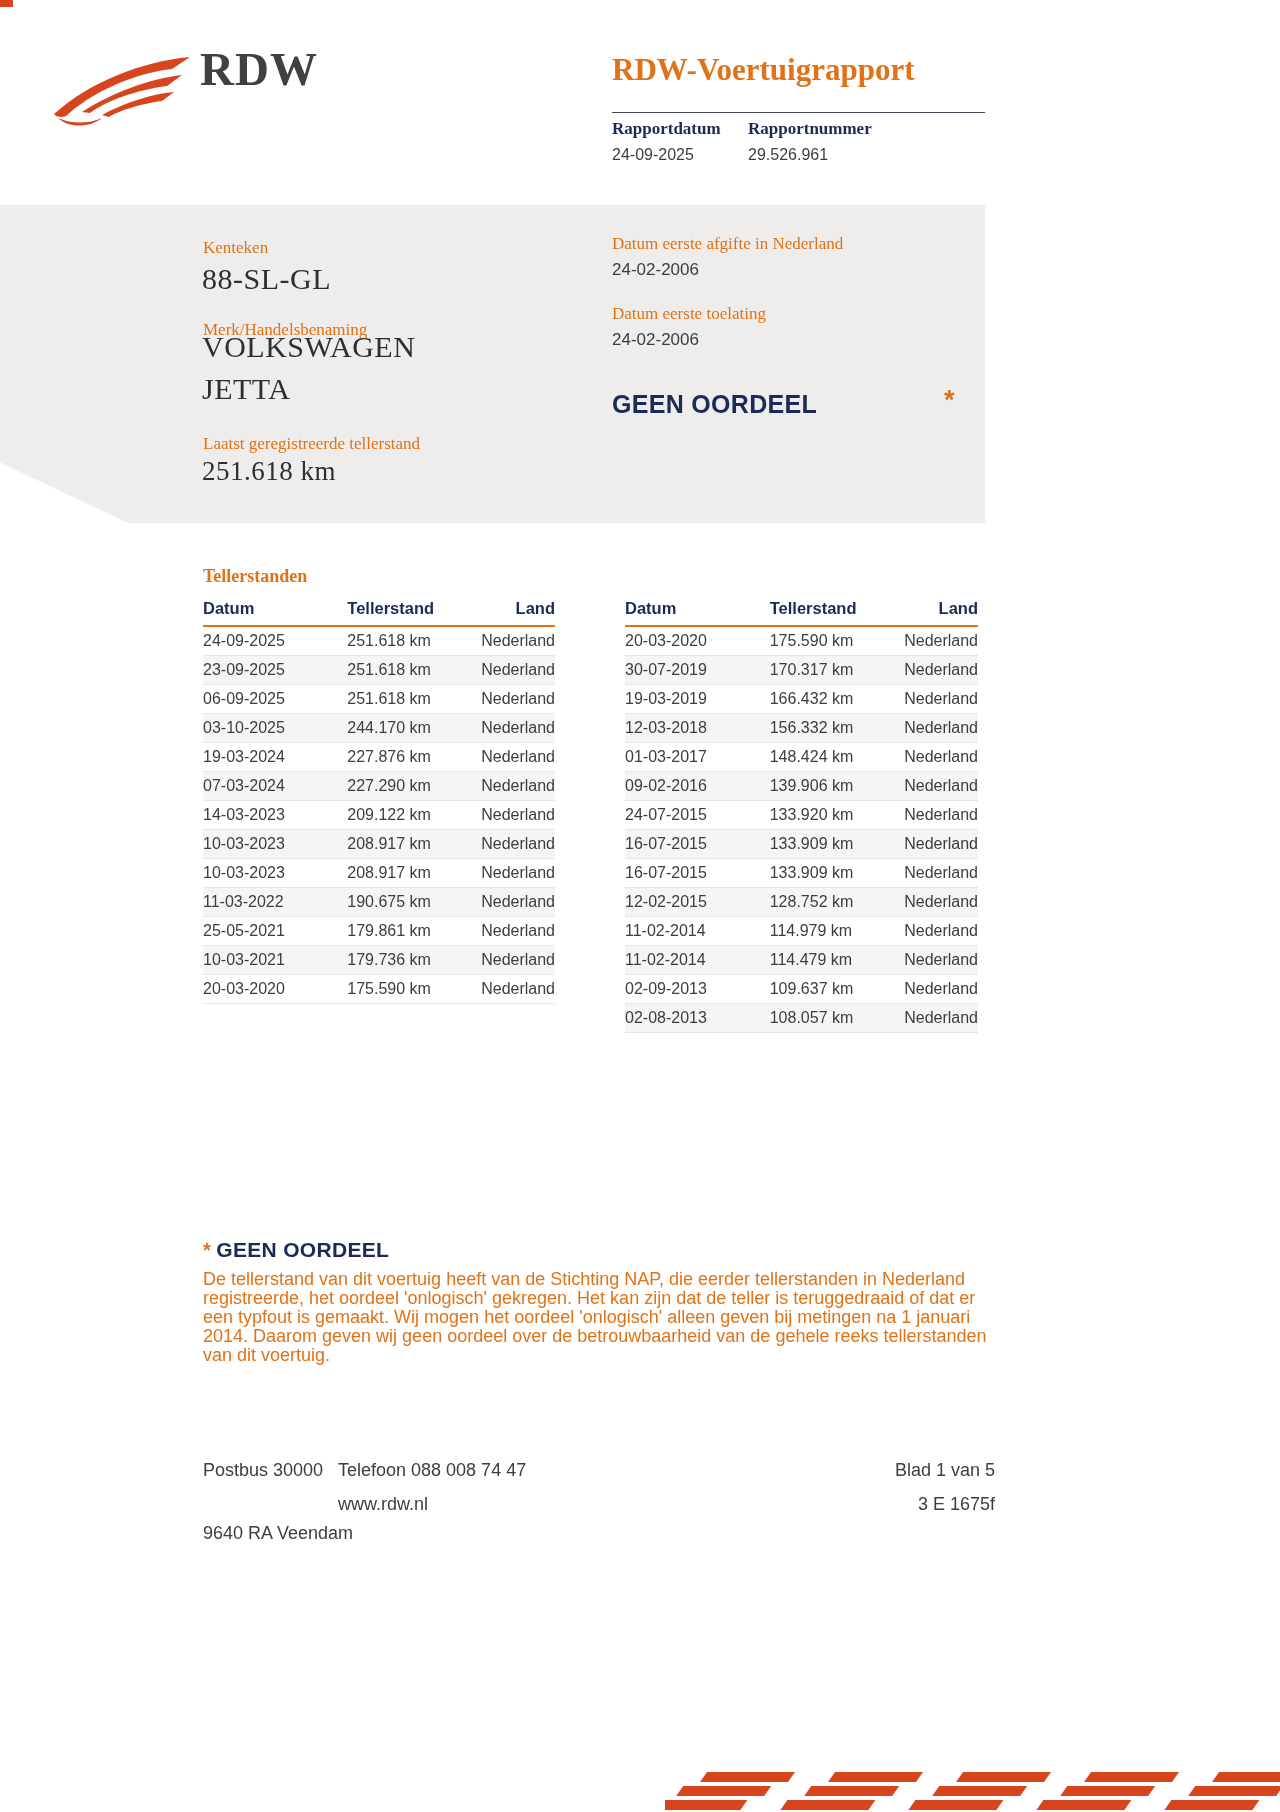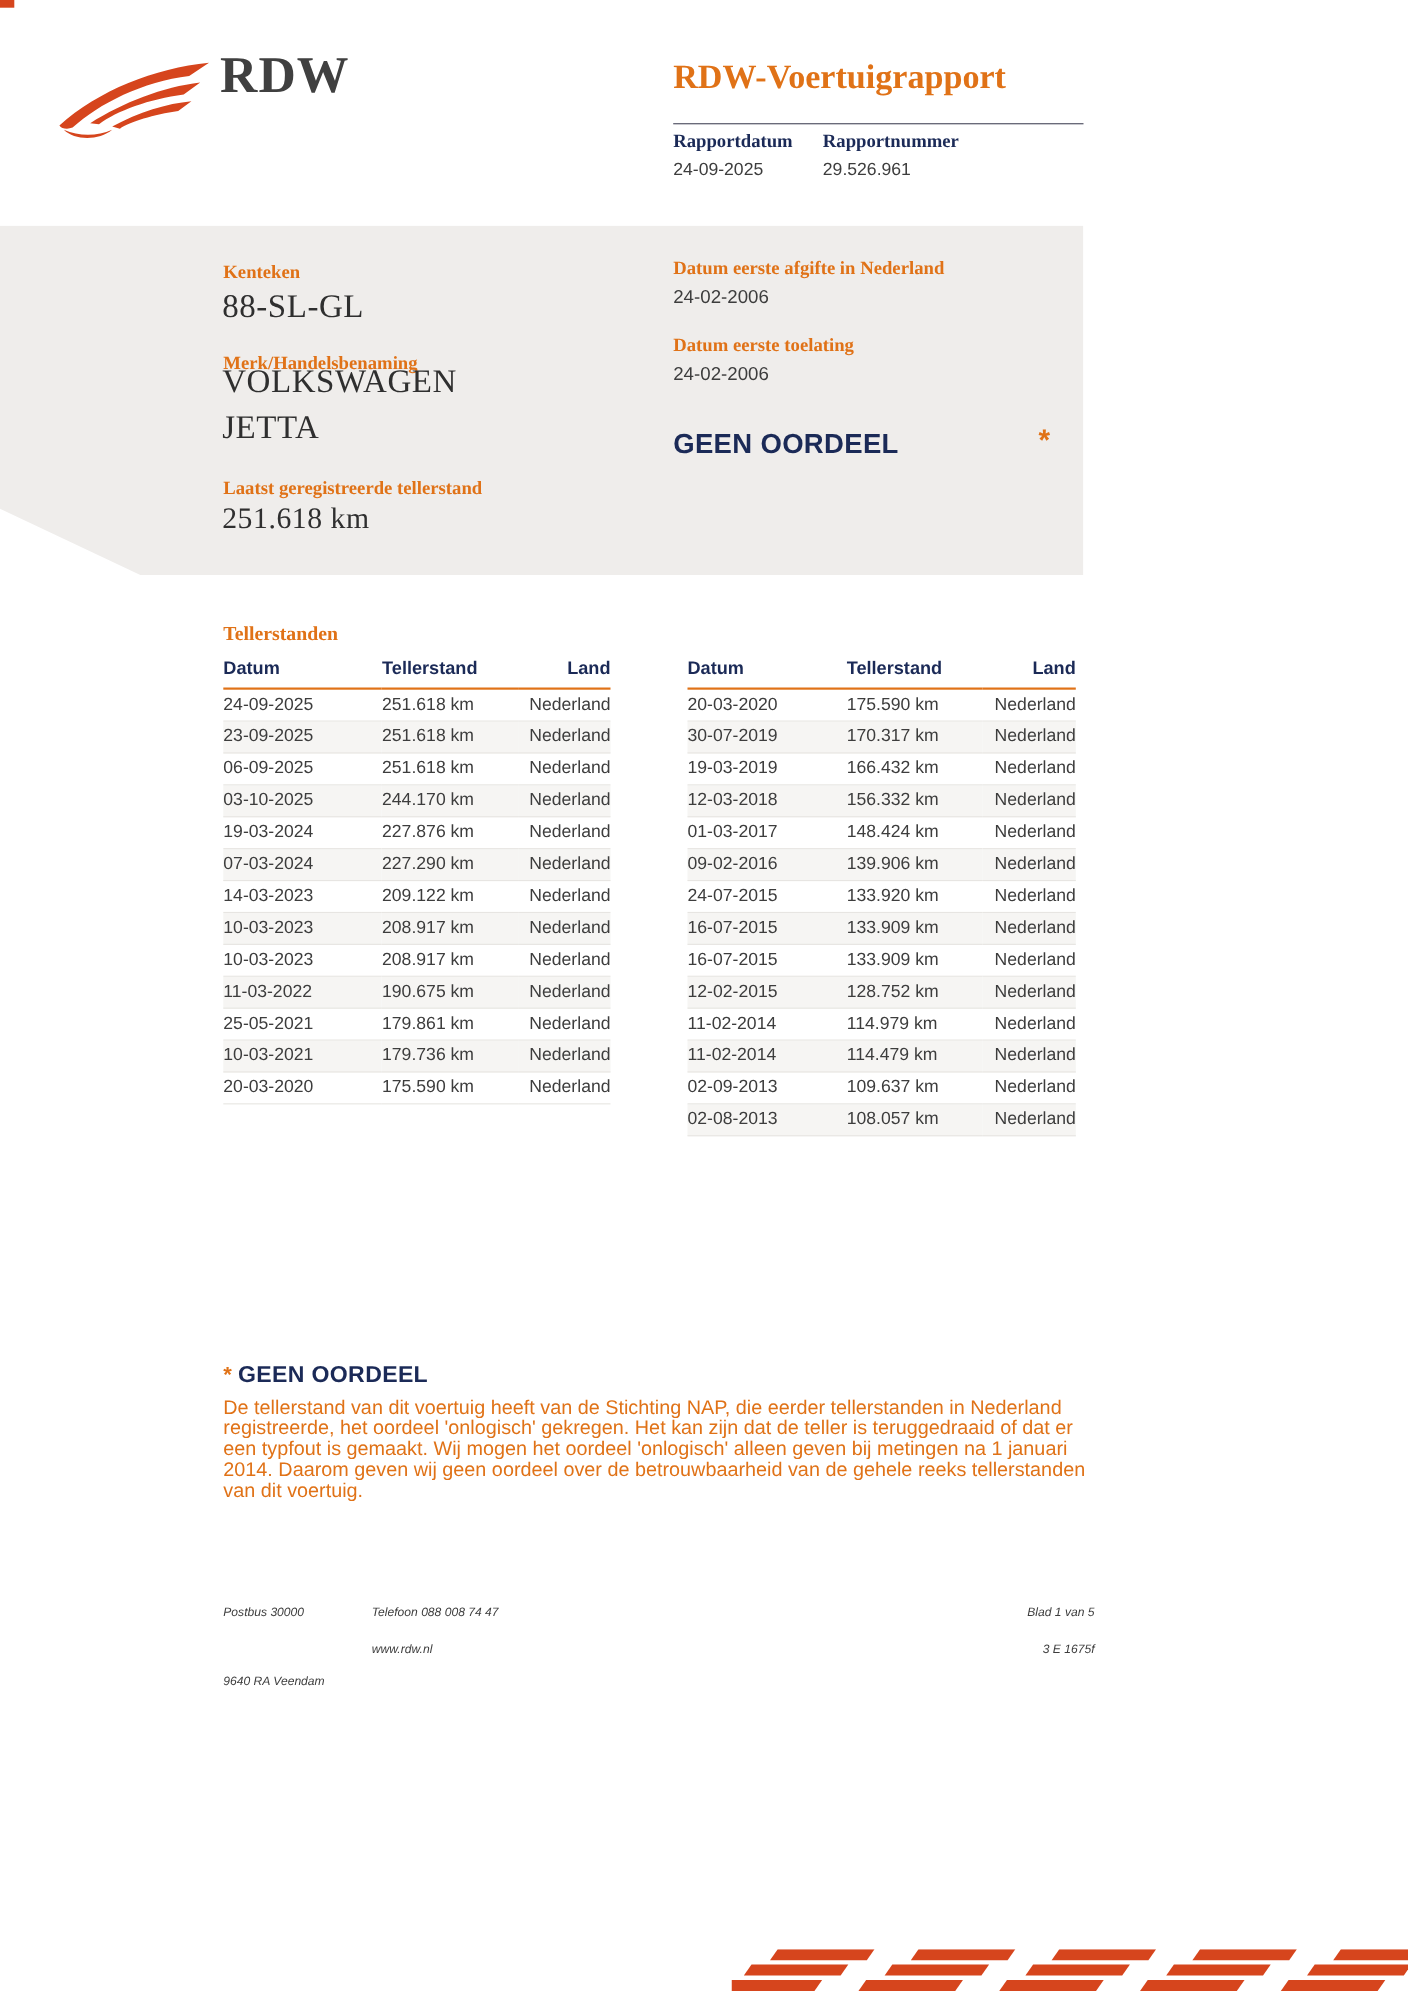--- a/index.html
+++ b/index.html
@@ -45,21 +45,21 @@
   .meta-num-label{left:748px;}  .meta-num-value{left:748px;}
 
   
   .panel{
     position:absolute;left:0;top:205px;width:985px;height:318px;
     background:var(--panel);
     clip-path:polygon(0 0,100% 0,100% 100%,13% 100%,0 81%);
   }
   .olabel{
     position:absolute;
-    font-family:"Liberation Serif", serif;font-weight:bold;
+    font-family:"Liberation Serif", serif;font-weight:normal;
     font-size:17px;color:var(--orange);
   }
   .big-serif{
     position:absolute;font-family:"Liberation Serif", serif;
     font-size:30px;color:#2f2f2f;letter-spacing:0.5px;
   }
   .plain-value{position:absolute;font-size:17px;color:var(--ink);}
 
   .lbl-kenteken{left:203px;top:238px;}
   .val-kenteken{left:202px;top:262px;}
@@ -103,21 +103,21 @@
   
   .footnote-title-row{position:absolute;left:203px;top:1238px;font-size:20px;}
   .footnote-mark{color:var(--orange);font-weight:bold;font-size:20px;}
   .footnote-title{color:var(--navy);font-weight:bold;font-size:21px;letter-spacing:0.3px;}
   .footnote-text{
     position:absolute;left:203px;top:1270px;width:805px;
     color:var(--orange);font-size:18px;line-height:19px;
   }
 
   
-  .footer-line{position:absolute;font-size:11px;color:var(--ink);font-style:italic;}
+  .footer-line{position:absolute;font-size:18px;color:var(--ink);}
   .f-addr1{left:203px;top:1460px;}
   .f-addr2{left:203px;top:1494px;margin-top:29px;}
   .f-phone{left:338px;top:1460px;}
   .f-web{left:338px;top:1494px;}
   .f-page{left:795px;top:1460px;width:200px;text-align:right;}
   .f-code{left:795px;top:1494px;width:200px;text-align:right;}
 
   
   .bottom-pattern{
     position:absolute;right:0;bottom:0;left:665px;height:44px;overflow:hidden;

